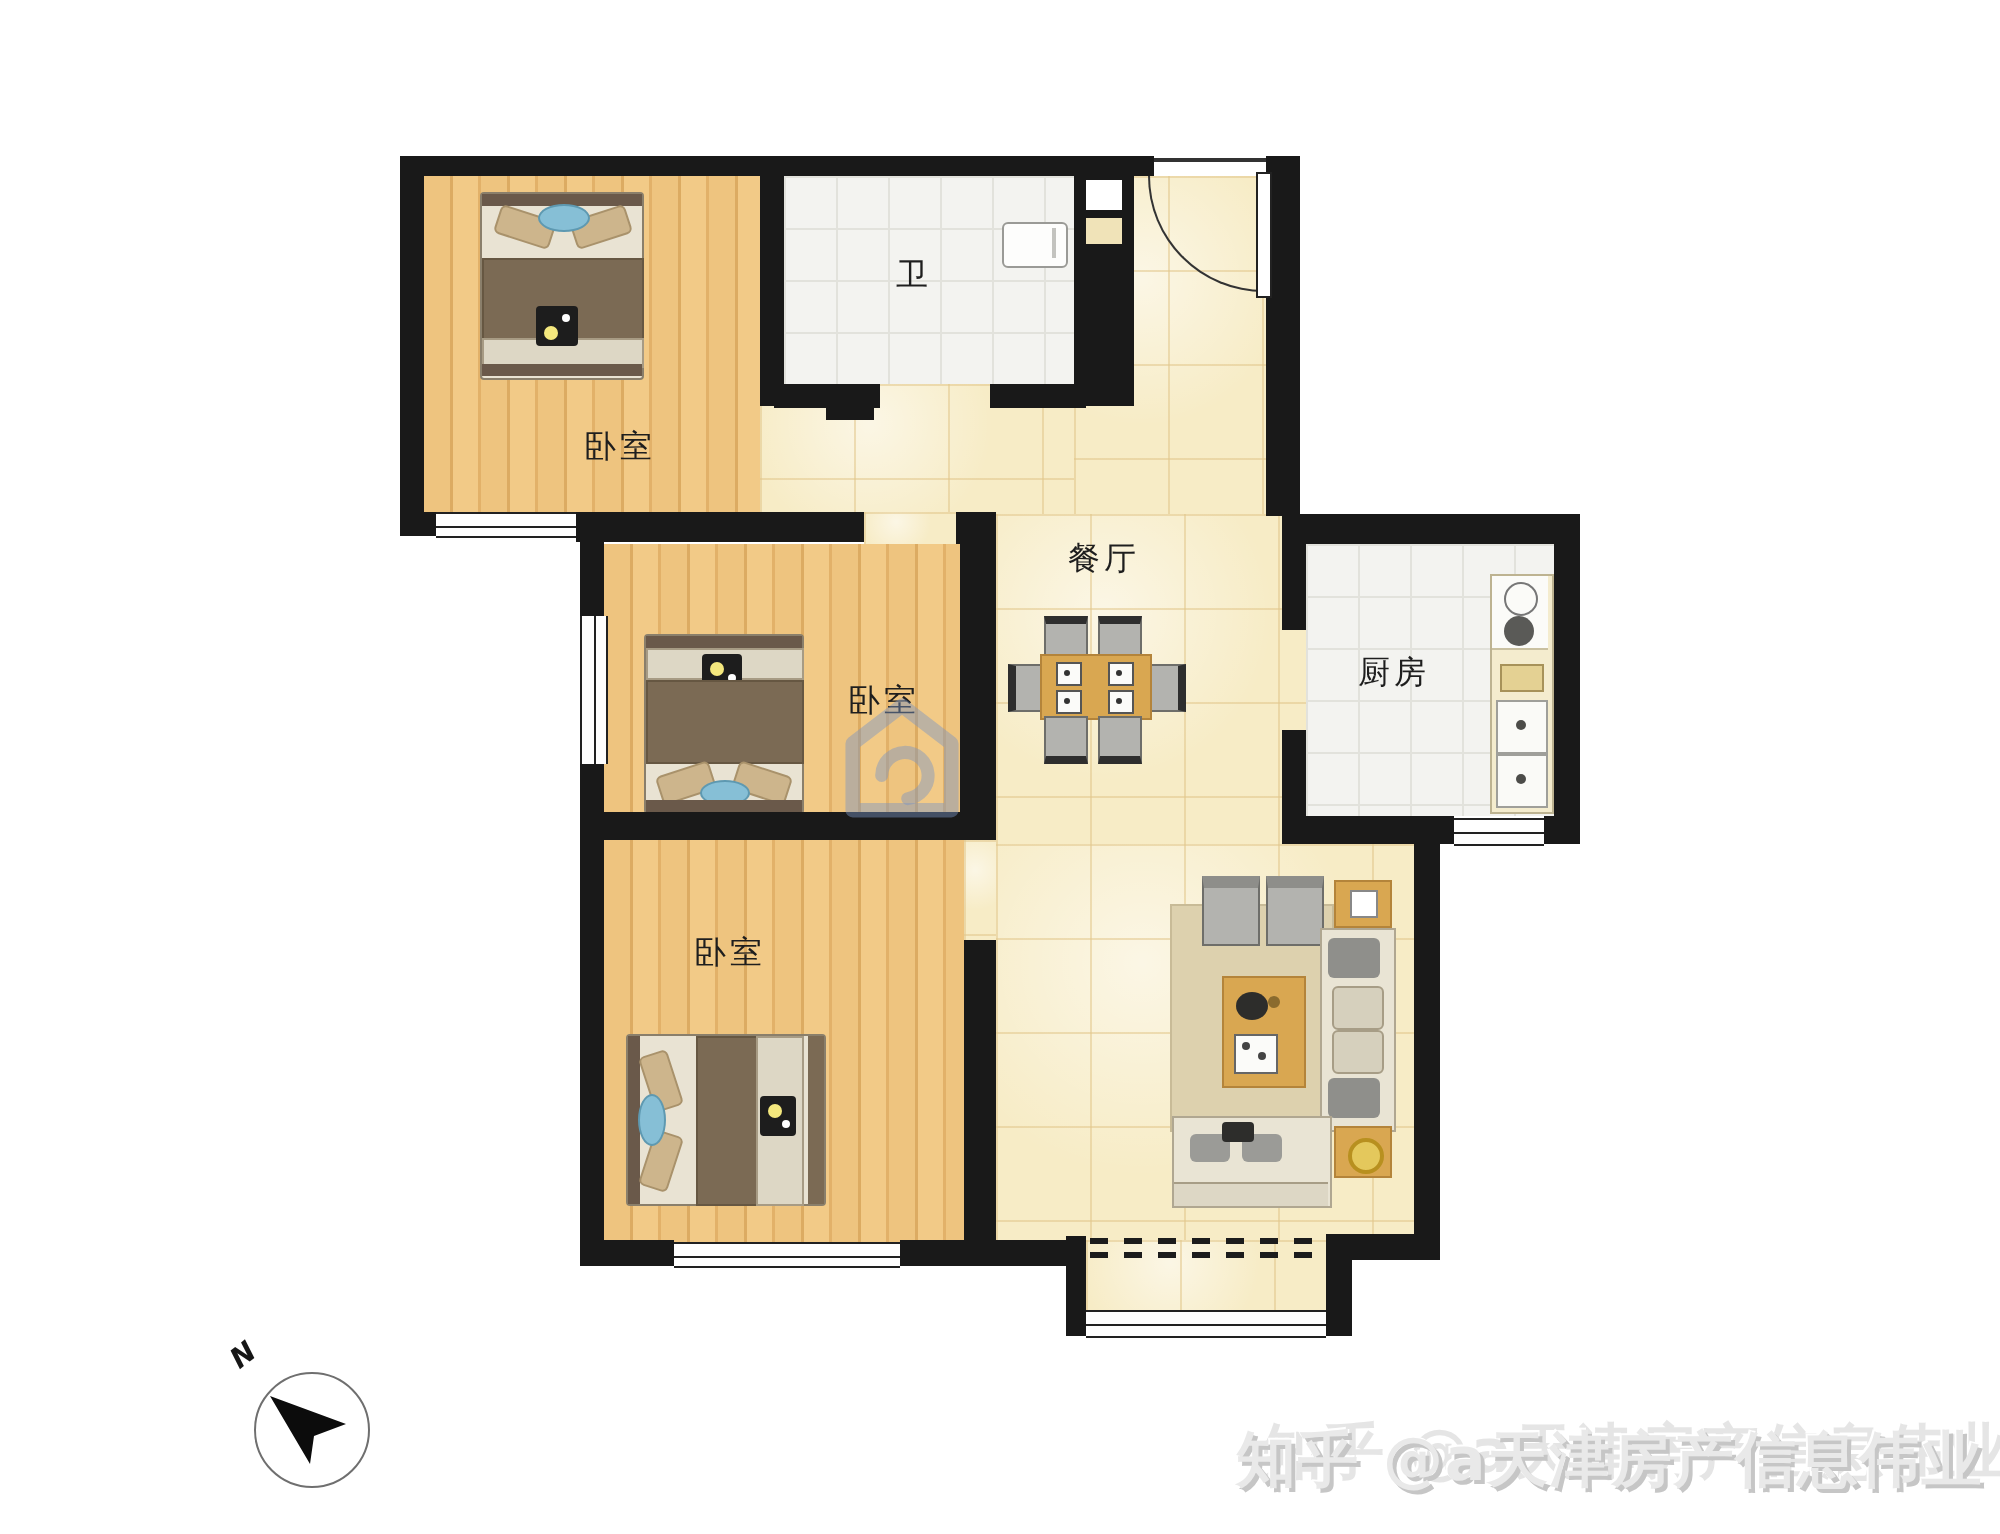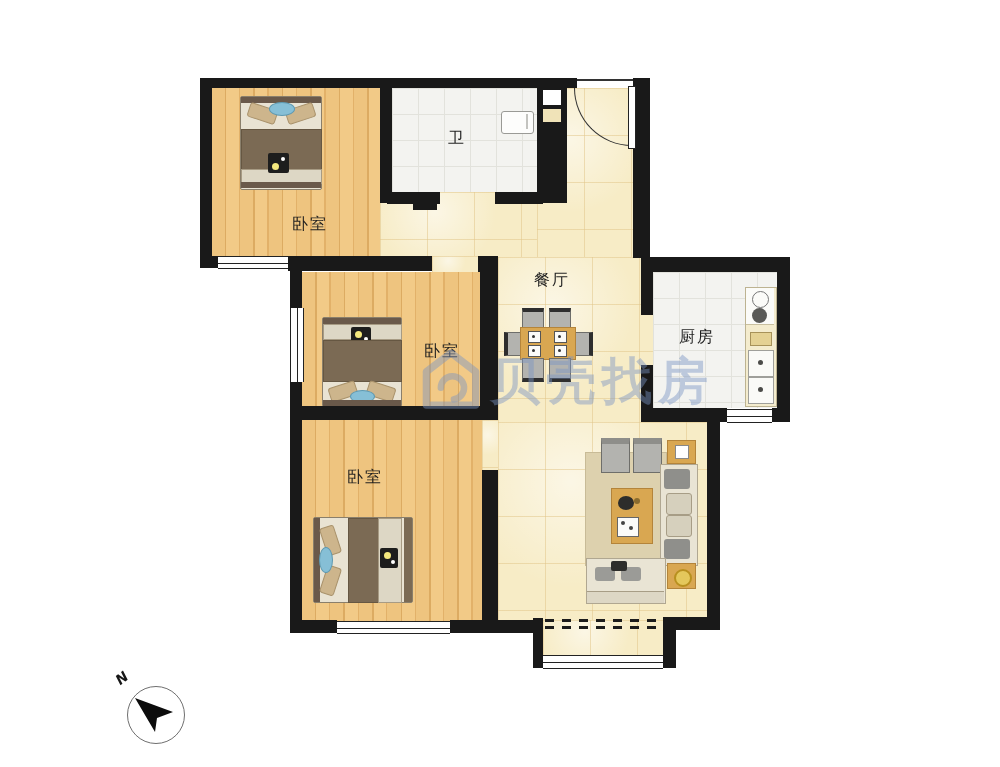--- a/index.html
+++ b/index.html
@@ -224,24 +224,24 @@
   <div class="abs room-label" style="left:697px;top:337px;">厨房</div>
   <div class="abs room-label" style="left:365px;top:477px;">卧室</div>
 
   <div class="abs beike" style="left:422px;top:348px;">
     <span style="margin-right:10px;display:inline-block;">
       <svg width="58" height="62" viewBox="0 0 40 42">
         <path d="M20 3 L37 16 V39 H3 V16 Z" fill="none" stroke="rgba(123,148,196,0.45)" stroke-width="5" stroke-linejoin="round"></path>
         <path d="M13 27 a8 8 0 1 1 9 8" fill="none" stroke="rgba(123,148,196,0.45)" stroke-width="4.5" stroke-linecap="round"></path>
       </svg>
     </span>
-    <span class="beike-text">贝壳找房</span>
   </div>
 
   <div class="abs north" style="left:116px;top:670px;">N</div>
   <div class="abs compass-circle" style="left:127px;top:686px;width:56px;height:56px;">
     <svg width="56" height="56" viewBox="0 0 56 56">
       <polygon points="7,11 45,25 29,31 27,45" fill="#0c0c0c"></polygon>
     </svg>
   </div>
 
+  <div class="abs zhihu" style="left:618px;top:710px;">知乎 @a天津房产信息伟业</div>
 
 </div>
 
 </body></html>

